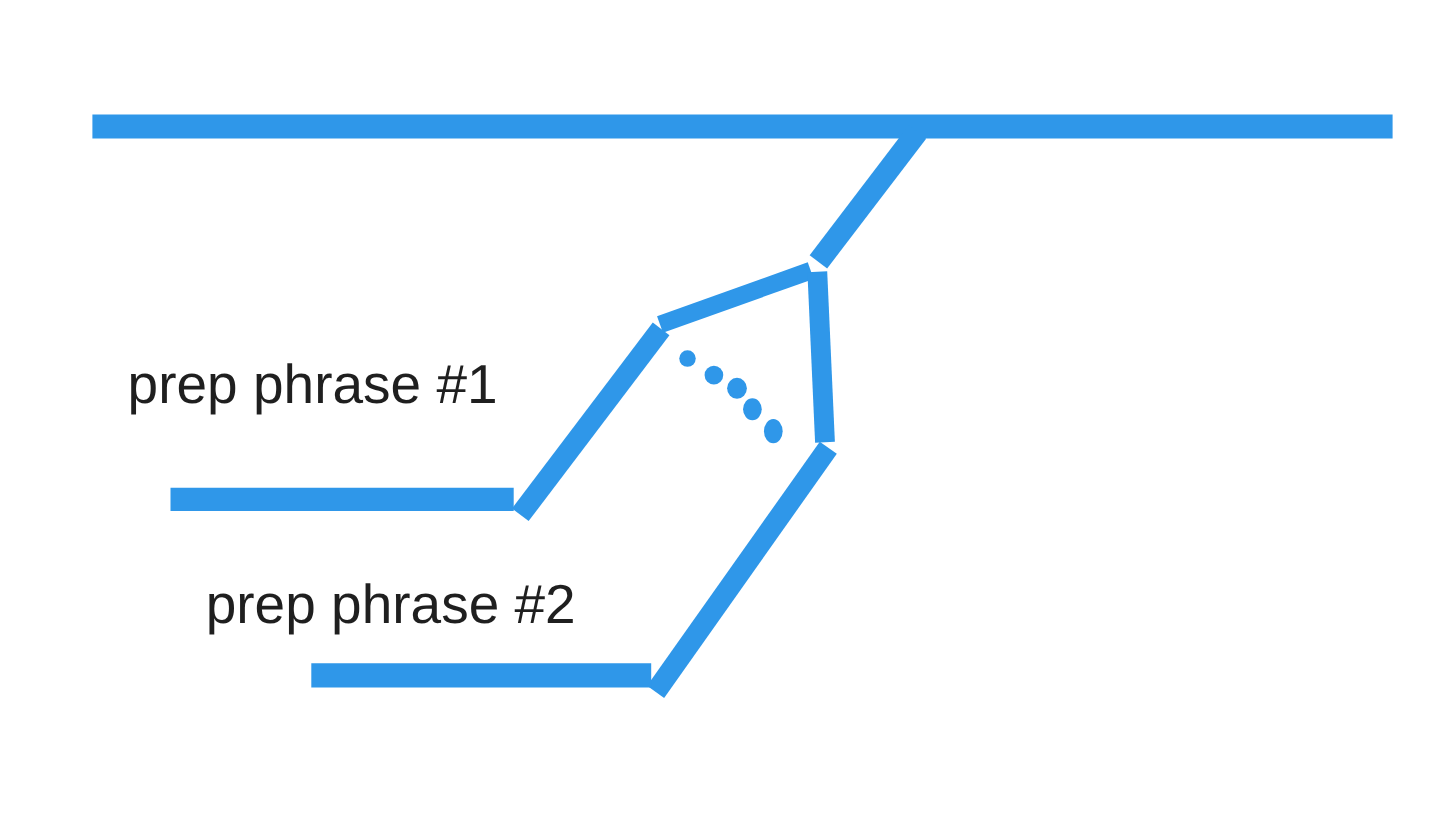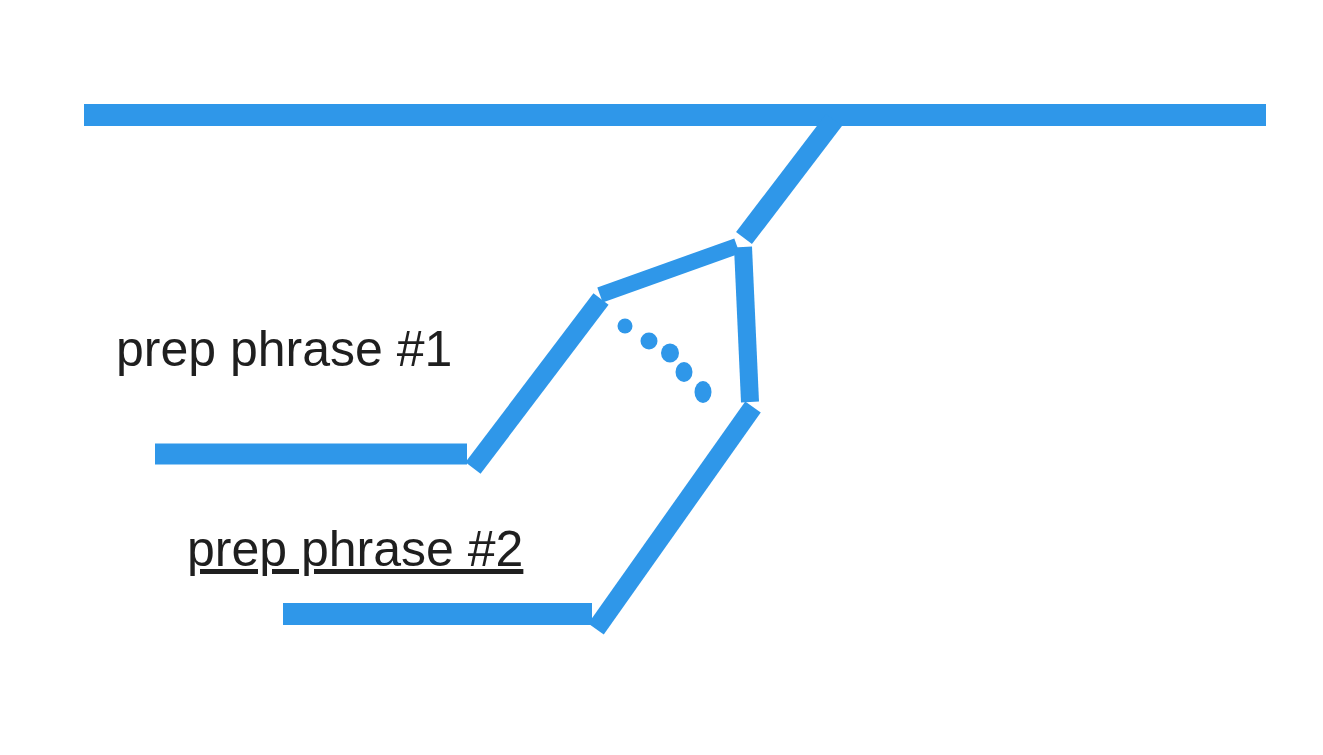--- a/index.html
+++ b/index.html
@@ -25,21 +25,21 @@
   }
   .phrase-label {
     position: absolute;
     font-size: 50px;
     line-height: 50px;
     color: #1f1f1f;
     white-space: nowrap;
     letter-spacing: 0px;
   }
   .label-1 { left: 116px; top: 324px; }
-  .label-2 { left: 187px; top: 524px; text-decoration: underline; }
+  .label-2 { left: 187px; top: 524px; }
 </style>
 </head>
 <body>
 
 <div class="stage">
 
   <svg class="diagram-svg" width="1323" height="755" viewBox="0 0 1323 755">
 
     <g fill="none" stroke-linecap="butt" stroke="#2F97E9">
 

